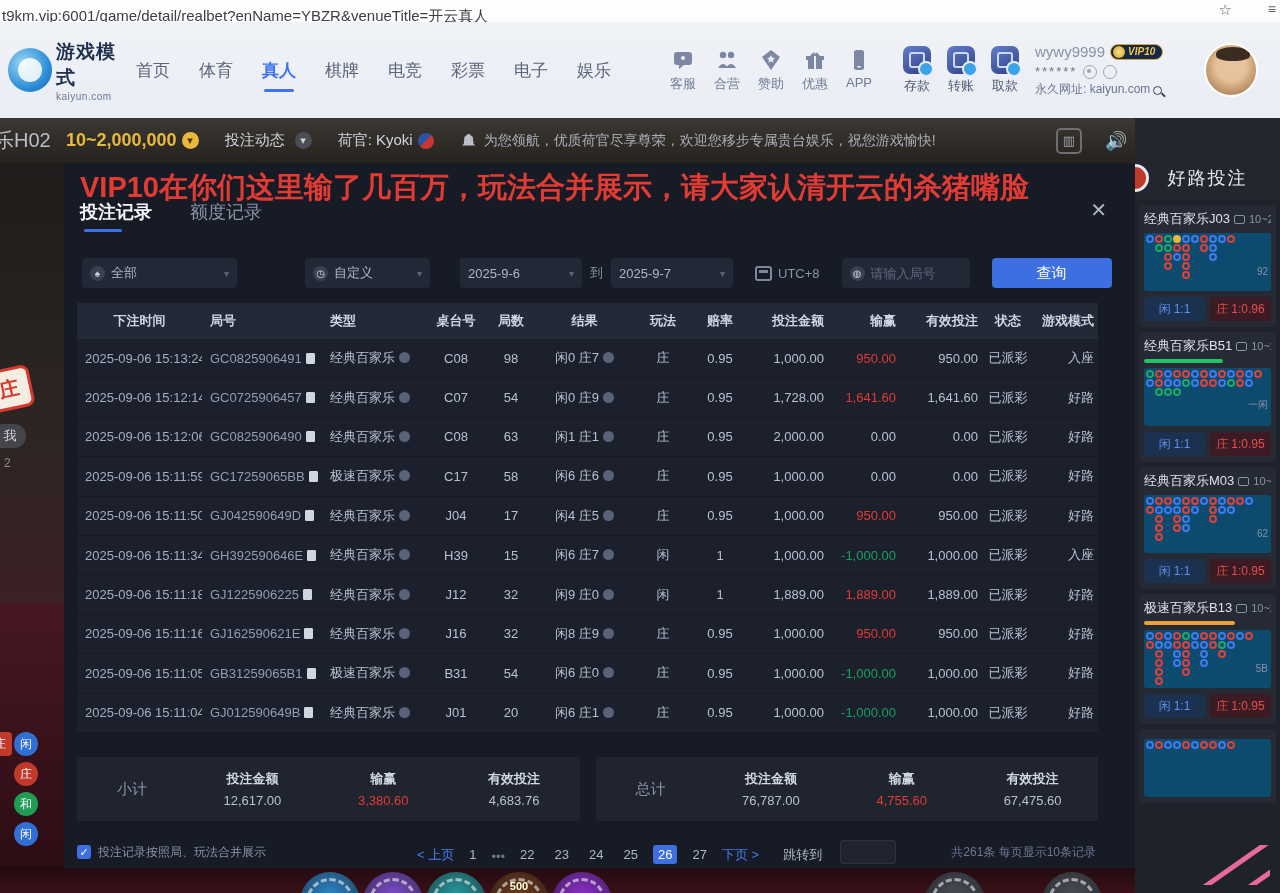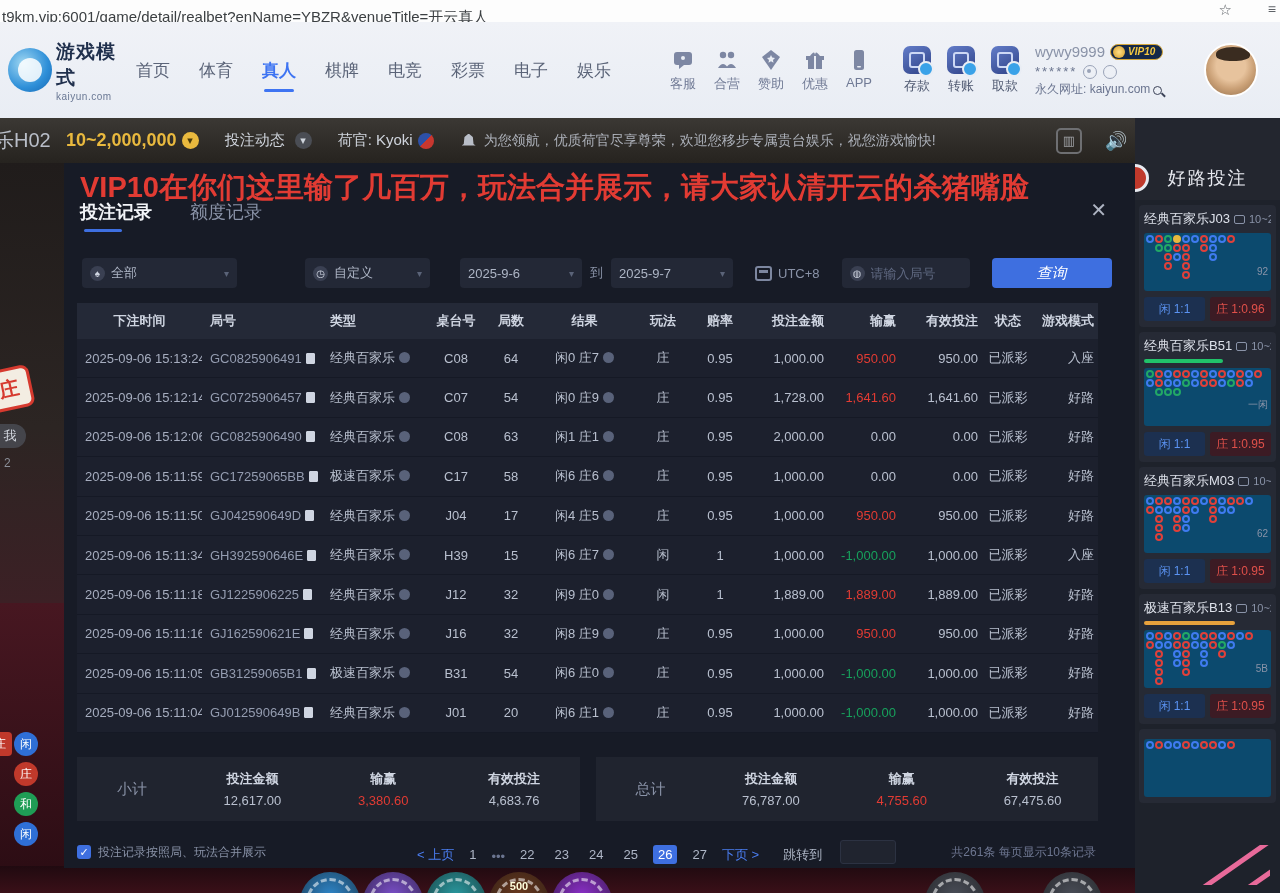--- a/index.html
+++ b/index.html
@@ -1,21 +1,21 @@
 <!DOCTYPE html>
 <html><head>
 <meta charset="utf-8">
 <style>
   * { margin:0; padding:0; box-sizing:border-box; }
   html,body { background:#000; }
   body { font-family:"Liberation Sans","DejaVu Sans",sans-serif; }
   #stage { position:relative; width:1280px; height:893px; overflow:hidden; background:#101219; }
 
   
-  .urlbar { position:absolute; left:0; top:0; width:1280px; height:38px; background:#fdfdfd; border-bottom:3px solid #8b5cf6; display:flex; align-items:center; }
+  .urlbar { position:absolute; left:0; top:0; width:1280px; height:38px; background:#fdfdfd; border-bottom:5px solid #8b5cf6; display:flex; align-items:center; }
   .urlbar .url { font-size:15px; color:#3c4043; margin-left:2px; white-space:nowrap; }
   .urlbar .star { position:absolute; right:48px; top:1px; font-size:15px; color:#5f6368; }
   .urlbar .menu { position:absolute; right:4px; top:1px; font-size:14px; color:#5f6368; }
 
   
   .siteheader { position:absolute; left:0; top:22px; width:1280px; height:96px; background:linear-gradient(#f0f2f7,#e9edf4); display:flex; align-items:center; }
   .logo { display:flex; align-items:center; margin-left:8px; width:112px; }
   .logo-mark { width:44px; height:44px; border-radius:50%; background:radial-gradient(circle at 35% 35%, #9fd7f2, #2e8fd8 60%, #1565b0); position:relative; flex:0 0 auto; }
   .logo-mark::after { content:""; position:absolute; left:10px; top:10px; width:24px; height:24px; border-radius:50%; background:#fff; opacity:.85; }
   .logo-text { margin-left:4px; }
@@ -90,21 +90,21 @@
   .dd { height:30px; background:#232836; border-radius:4px; display:flex; align-items:center; padding:0 8px; color:#aeb6c6; font-size:13px; position:relative; cursor:pointer; }
   .dd .caret { position:absolute; right:8px; color:#5a6378; font-size:10px; }
   .dd-icon { width:15px; height:15px; border-radius:50%; background:#3a4052; color:#cfd5e1; font-size:10px; display:inline-flex; align-items:center; justify-content:center; margin-right:6px; flex:0 0 auto; }
   .to-label { color:#8a93a8; font-size:13px; margin:0 8px; }
   .utc { display:flex; align-items:center; color:#8a93a8; font-size:13px; margin-left:22px; }
   .cal-icon { width:17px; height:15px; border:2px solid #7d87a0; border-radius:3px; margin-right:6px; position:relative; }
   .cal-icon::after { content:""; position:absolute; left:2px; top:2px; right:2px; height:3px; background:#7d87a0; }
   .round-input { height:30px; width:128px; background:#232836; border-radius:4px; display:flex; align-items:center; padding:0 8px; margin-left:22px; }
   .round-input input { background:transparent; border:none; outline:none; color:#aeb6c6; font-size:13px; width:90px; }
   .round-input input::placeholder { color:#5f6880; }
-  .search-btn { height:30px; width:120px; margin-left:22px; background:#3e6fe0; border:none; border-radius:4px; color:#fff; font-size:15px; cursor:pointer;font-style:italic; }
+  .search-btn { height:30px; width:120px; margin-left:22px; background:#3e6fe0; border:none; border-radius:4px; color:#fff; font-size:15px; cursor:pointer; }
 
   
   .btable { position:absolute; left:13px; top:140px; width:1021px; }
   .trow { display:grid; grid-template-columns:125px 120px 105px 58px 52px 95px 62px 52px 82px 72px 82px 52px 64px; align-items:center; }
   .thead { height:36px; background:#242937; color:#cfd5e1; font-size:13px; font-weight:bold; }
   .tbody-row { height:39.4px; background:#1c202d; border-bottom:1px solid #151925; color:#b9c0cf; font-size:13px; }
   .cell { padding:0 4px; white-space:nowrap; overflow:hidden; }
   .c-left { text-align:left; padding-left:8px; }
   .c-center { text-align:center; }
   .c-right { text-align:right; }
@@ -374,21 +374,21 @@
           <div class="cell c-right">有效投注</div>
           <div class="cell c-center">状态</div>
           <div class="cell c-right">游戏模式</div>
         </div>
       <div id="tbody">
           <div class="trow tbody-row">
             <div class="cell c-left t-time"><span>2025-09-06 15:13:24</span></div>
             <div class="cell c-left t-round"><span>GC0825906491</span><span class="copy-icon"></span></div>
             <div class="cell c-left "><span>经典百家乐</span><span class="info-dot"></span></div>
             <div class="cell c-center "><span>C08</span></div>
-            <div class="cell c-center "><span>64</span></div>
+            <div class="cell c-center "><span>98</span></div>
             <div class="cell c-center "><span>闲0 庄7</span><span class="info-dot"></span></div>
             <div class="cell c-center "><span>庄</span></div>
             <div class="cell c-center "><span>0.95</span></div>
             <div class="cell c-right "><span>1,000.00</span></div>
             <div class="cell c-right wl-win"><span>950.00</span></div>
             <div class="cell c-right "><span>950.00</span></div>
             <div class="cell c-center "><span>已派彩</span></div>
             <div class="cell c-right "><span>入座</span></div>
           </div>
           <div class="trow tbody-row">

